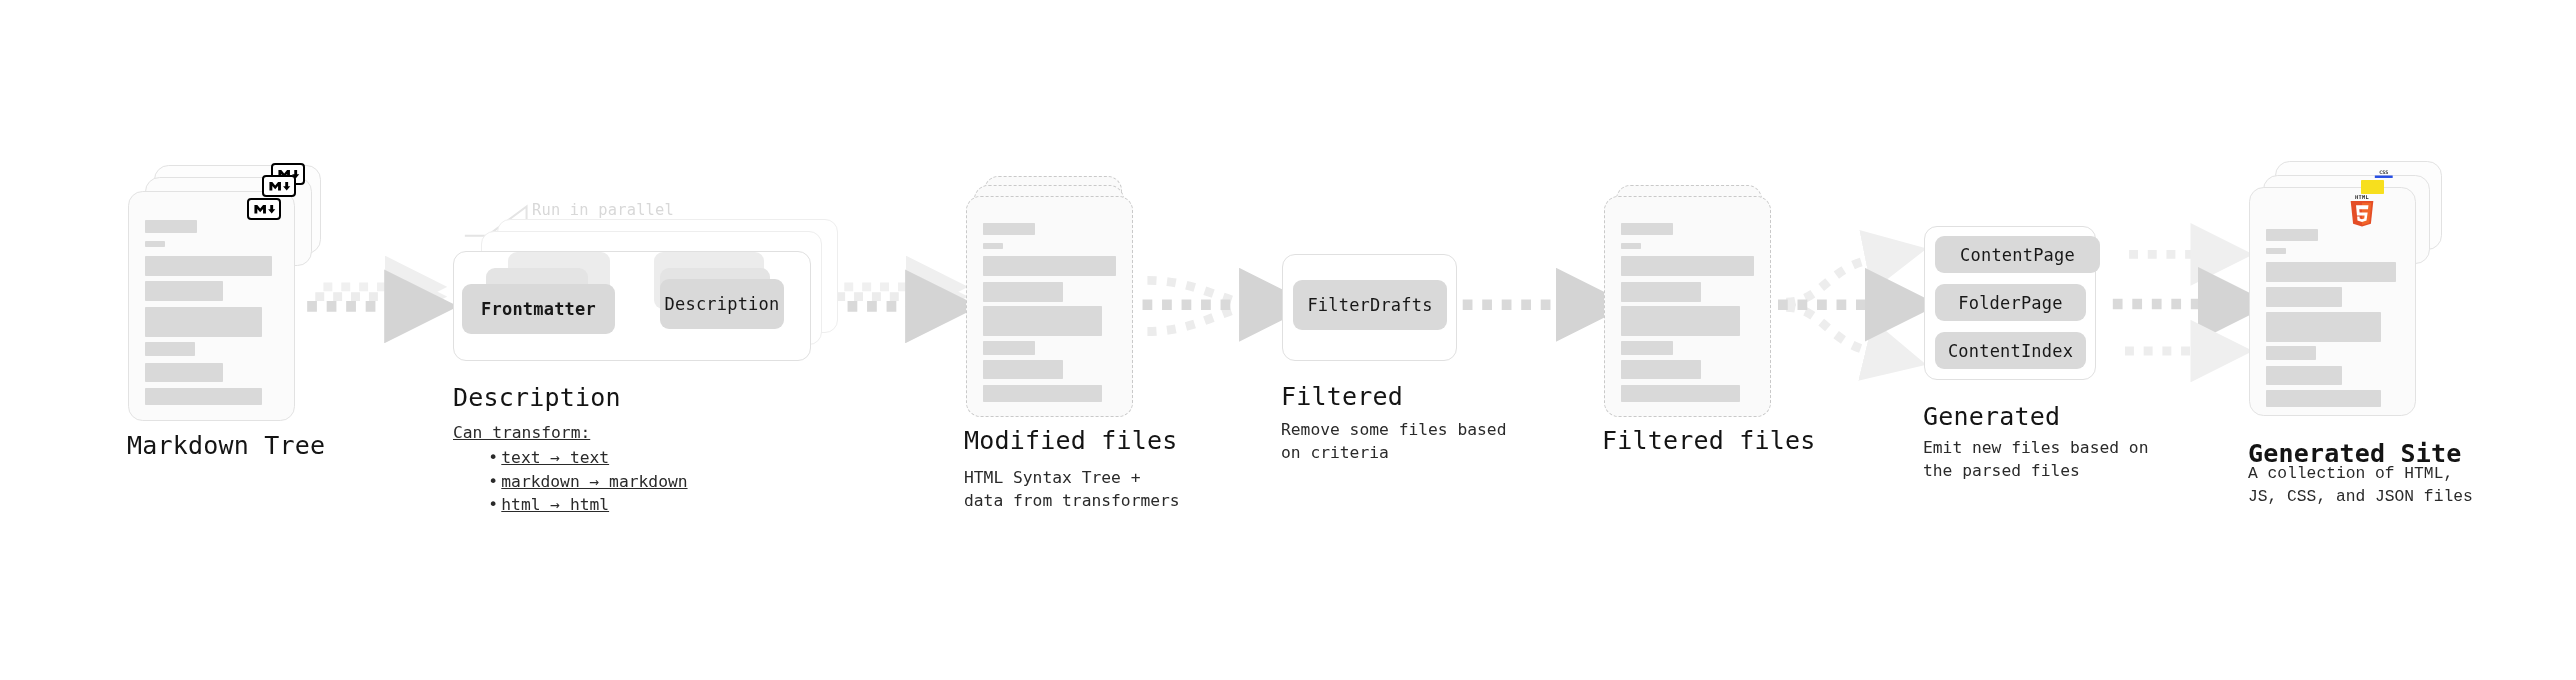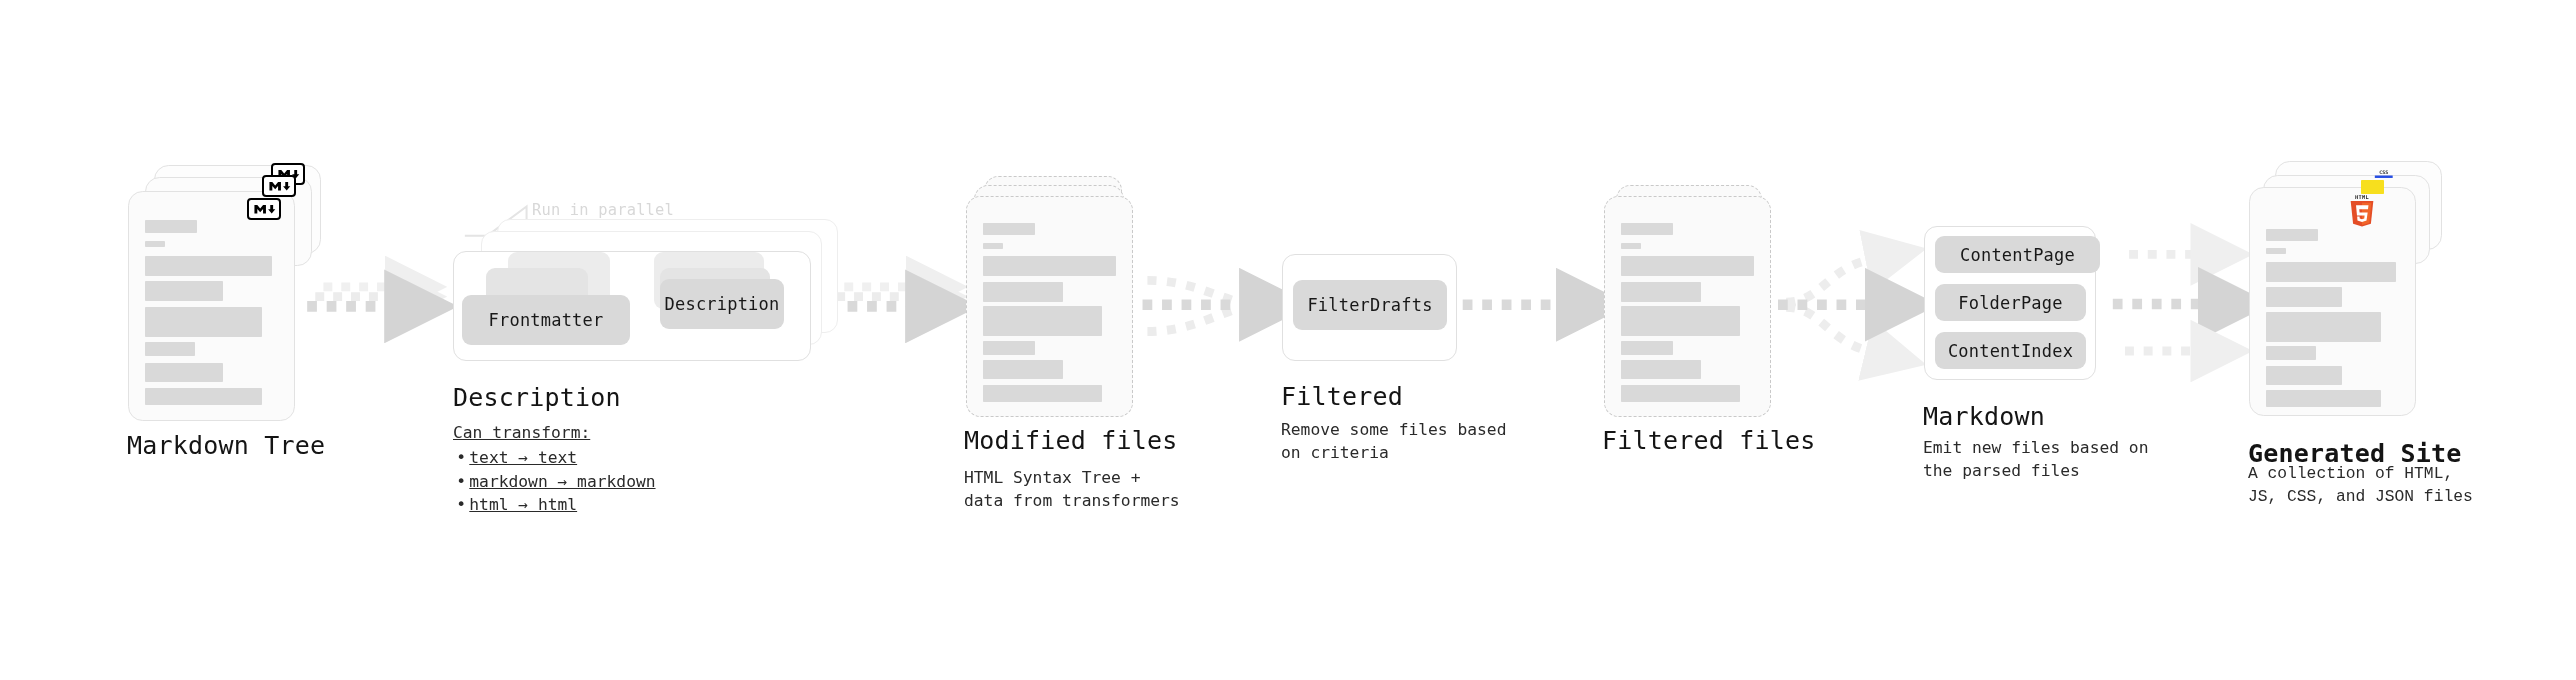--- a/index.html
+++ b/index.html
@@ -128,21 +128,21 @@
 
   .bullet-list {
     position: absolute;
     font-size: 16.3px;
     line-height: 1.45;
     color: #2a2a2a;
     text-decoration: underline;
   }
   .bullet-list .hdr { display: block; }
   .bullet-list ul { margin: 1.6px 0 0 0; padding-left: 16.3px; list-style: none; }
-  .bullet-list li { position: relative; white-space: nowrap; }
+  .bullet-list li { position: relative; white-space: nowrap; margin-left: 32px; }
   .bullet-list li::before {
     content: "\2022";
     position: absolute;
     left: -13px;
     top: 0;
   }
 </style>
 </head>
 <body>
 
@@ -248,21 +248,21 @@
 
     <div class="panel stackghost" style="left:497px; top:219px; width:341px; height:114px;"></div>
     <div class="panel stackghost" style="left:481px; top:231px; width:341px; height:114px;"></div>
     <div class="panel" style="left:453px; top:251px; width:358px; height:110px;"></div>
 
     <div class="chip gh2" style="left:508px; top:252px; width:102px; height:57px;"></div>
     <div class="chip gh1" style="left:486px; top:268px; width:102px; height:57px;"></div>
     <div class="chip gh2" style="left:654px; top:252px; width:110px; height:57px;"></div>
     <div class="chip gh1" style="left:660px; top:268px; width:110px; height:57px;"></div>
 
-    <div class="chip" style="left:462px; top:295px; width:168px; height:50px;">Frontmatter</div>
+    <div class="chip" style="left:462px; top:284px; width:153px; height:50px;font-weight:bold;">Frontmatter</div>
     <div class="chip" style="left:660px; top:279px; width:124px; height:50px;">Description</div>
 
     <div class="runlabel" style="left:532px; top:201px;">Run in parallel</div>
 
     <div class="stage-title" style="left:453px; top:385px;">Description</div>
 
     <div class="bullet-list" style="left:453px; top:421px;">
       <span class="hdr">Can transform:</span>
       <ul>
         <li>text → text</li>
@@ -311,21 +311,21 @@
       <div class="bar" style="left:16.3px; top:188px; width:119px; height:17px;"></div>
     </div>
     <div class="stage-title" style="left:1602px; top:428px;">Filtered files</div>
   </div>
 
   <div>
     <div class="panel" style="left:1924px; top:226px; width:172px; height:154px;"></div>
     <div class="chip" style="left:1935px; top:236px; width:165px; height:37px;">ContentPage</div>
     <div class="chip" style="left:1935px; top:284px; width:151px; height:37px;">FolderPage</div>
     <div class="chip" style="left:1935px; top:332px; width:151px; height:37px;">ContentIndex</div>
-    <div class="stage-title" style="left:1923px; top:404px;">Markdown</div>
+    <div class="stage-title" style="left:1923px; top:404px;">Generated</div>
     <div class="stage-desc" style="left:1923px; top:436px;">Emit new files based on
 the parsed files</div>
   </div>
 
   <div>
     <div class="doc ghost2" style="left:2275px; top:161px; width:167px; height:89px;"></div>
     <div class="doc ghost1" style="left:2263px; top:175px; width:167px; height:89px;"></div>
     <div class="doc" style="left:2249px; top:187px; width:167px; height:229px;">
       <div class="bar" style="left:16.3px; top:41px;  width:52px; height:12.2px;"></div>
       <div class="bar" style="left:16.3px; top:60px;  width:19.5px; height:5.7px;"></div>

